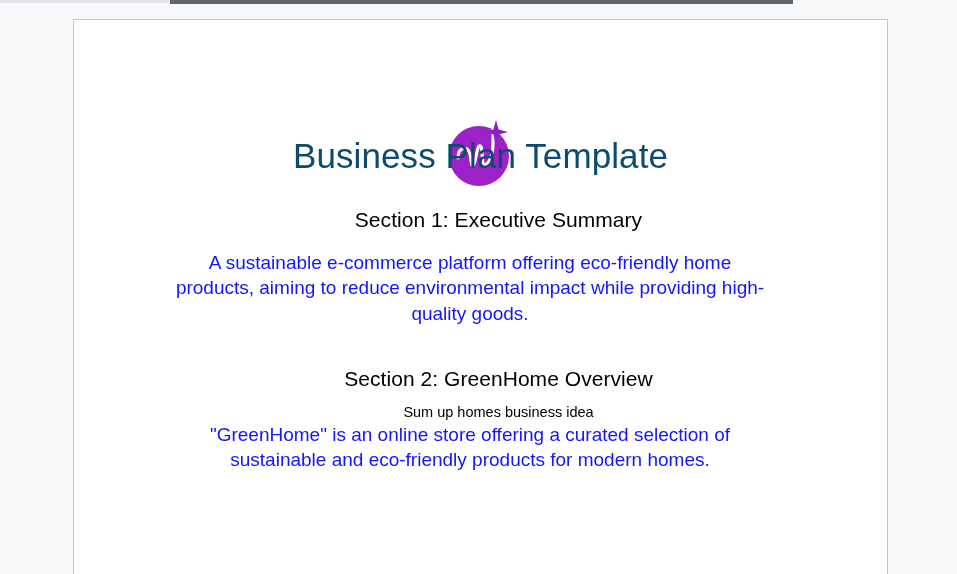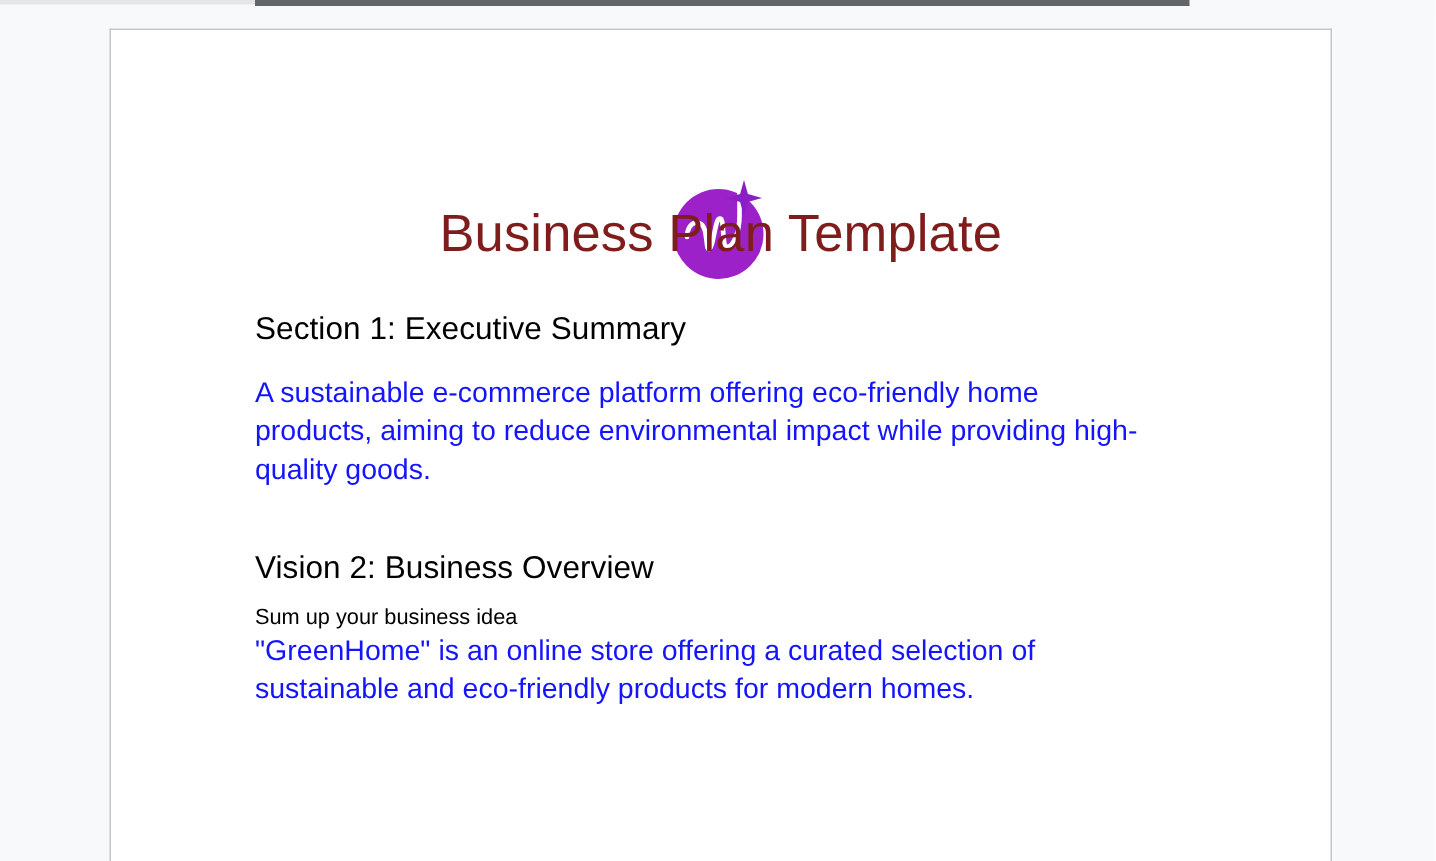--- a/index.html
+++ b/index.html
@@ -72,21 +72,21 @@
   #doc-logo svg { display: block; }
 
   
   #doc-title {
     margin: 0;
     padding-top: 22px;
     text-align: center;
     font-size: 35px;
     font-weight: 400;
     line-height: 1.15;
-    color: #7f1d1d;
+    color: #0c4a6e;
     letter-spacing: 0.1px;
   }
 
   
   .doc-body {
     padding-left: 96px;
     padding-right: 60px;
     padding-top: 31px;
   }
 
@@ -113,21 +113,21 @@
     font-size: 19px;
     font-weight: 400;
     line-height: 1.33;
     color: #1414ff;
     max-width: 600px;
   }
 
   .gap-answer { padding-top: 16px; }
   .tight-answer { padding-top: 0px; }
 
-  .section-block { padding-bottom: 0; }
+  .section-block { padding-bottom: 0; text-align: center; }
   .spacer-lg { height: 40px; }
   .spacer-md { height: 36px; }
 </style>
 </head>
 <body>
 
 <div id="app-root">
 
   <div id="top-chrome">
     <div id="toolbar-edge-left-cap"></div>
@@ -150,22 +150,22 @@
       <div class="doc-body">
 
         <div class="section-block">
           <h2 class="section-heading">Section 1: Executive Summary</h2>
           <p class="section-answer gap-answer">A sustainable e-commerce platform offering eco-friendly home products, aiming to reduce environmental impact while providing high-quality goods.</p>
         </div>
 
         <div class="spacer-lg"></div>
 
         <div class="section-block">
-          <h2 class="section-heading">Vision 2: Business Overview</h2>
-          <p class="section-prompt">Sum up your business idea</p>
+          <h2 class="section-heading">Section 2: GreenHome Overview</h2>
+          <p class="section-prompt">Sum up homes business idea</p>
           <p class="section-answer tight-answer">"GreenHome" is an online store offering a curated selection of sustainable and eco-friendly products for modern homes.</p>
         </div>
 
         <div class="spacer-md"></div>
 
 
       </div>
     </div>
   </div>
 

